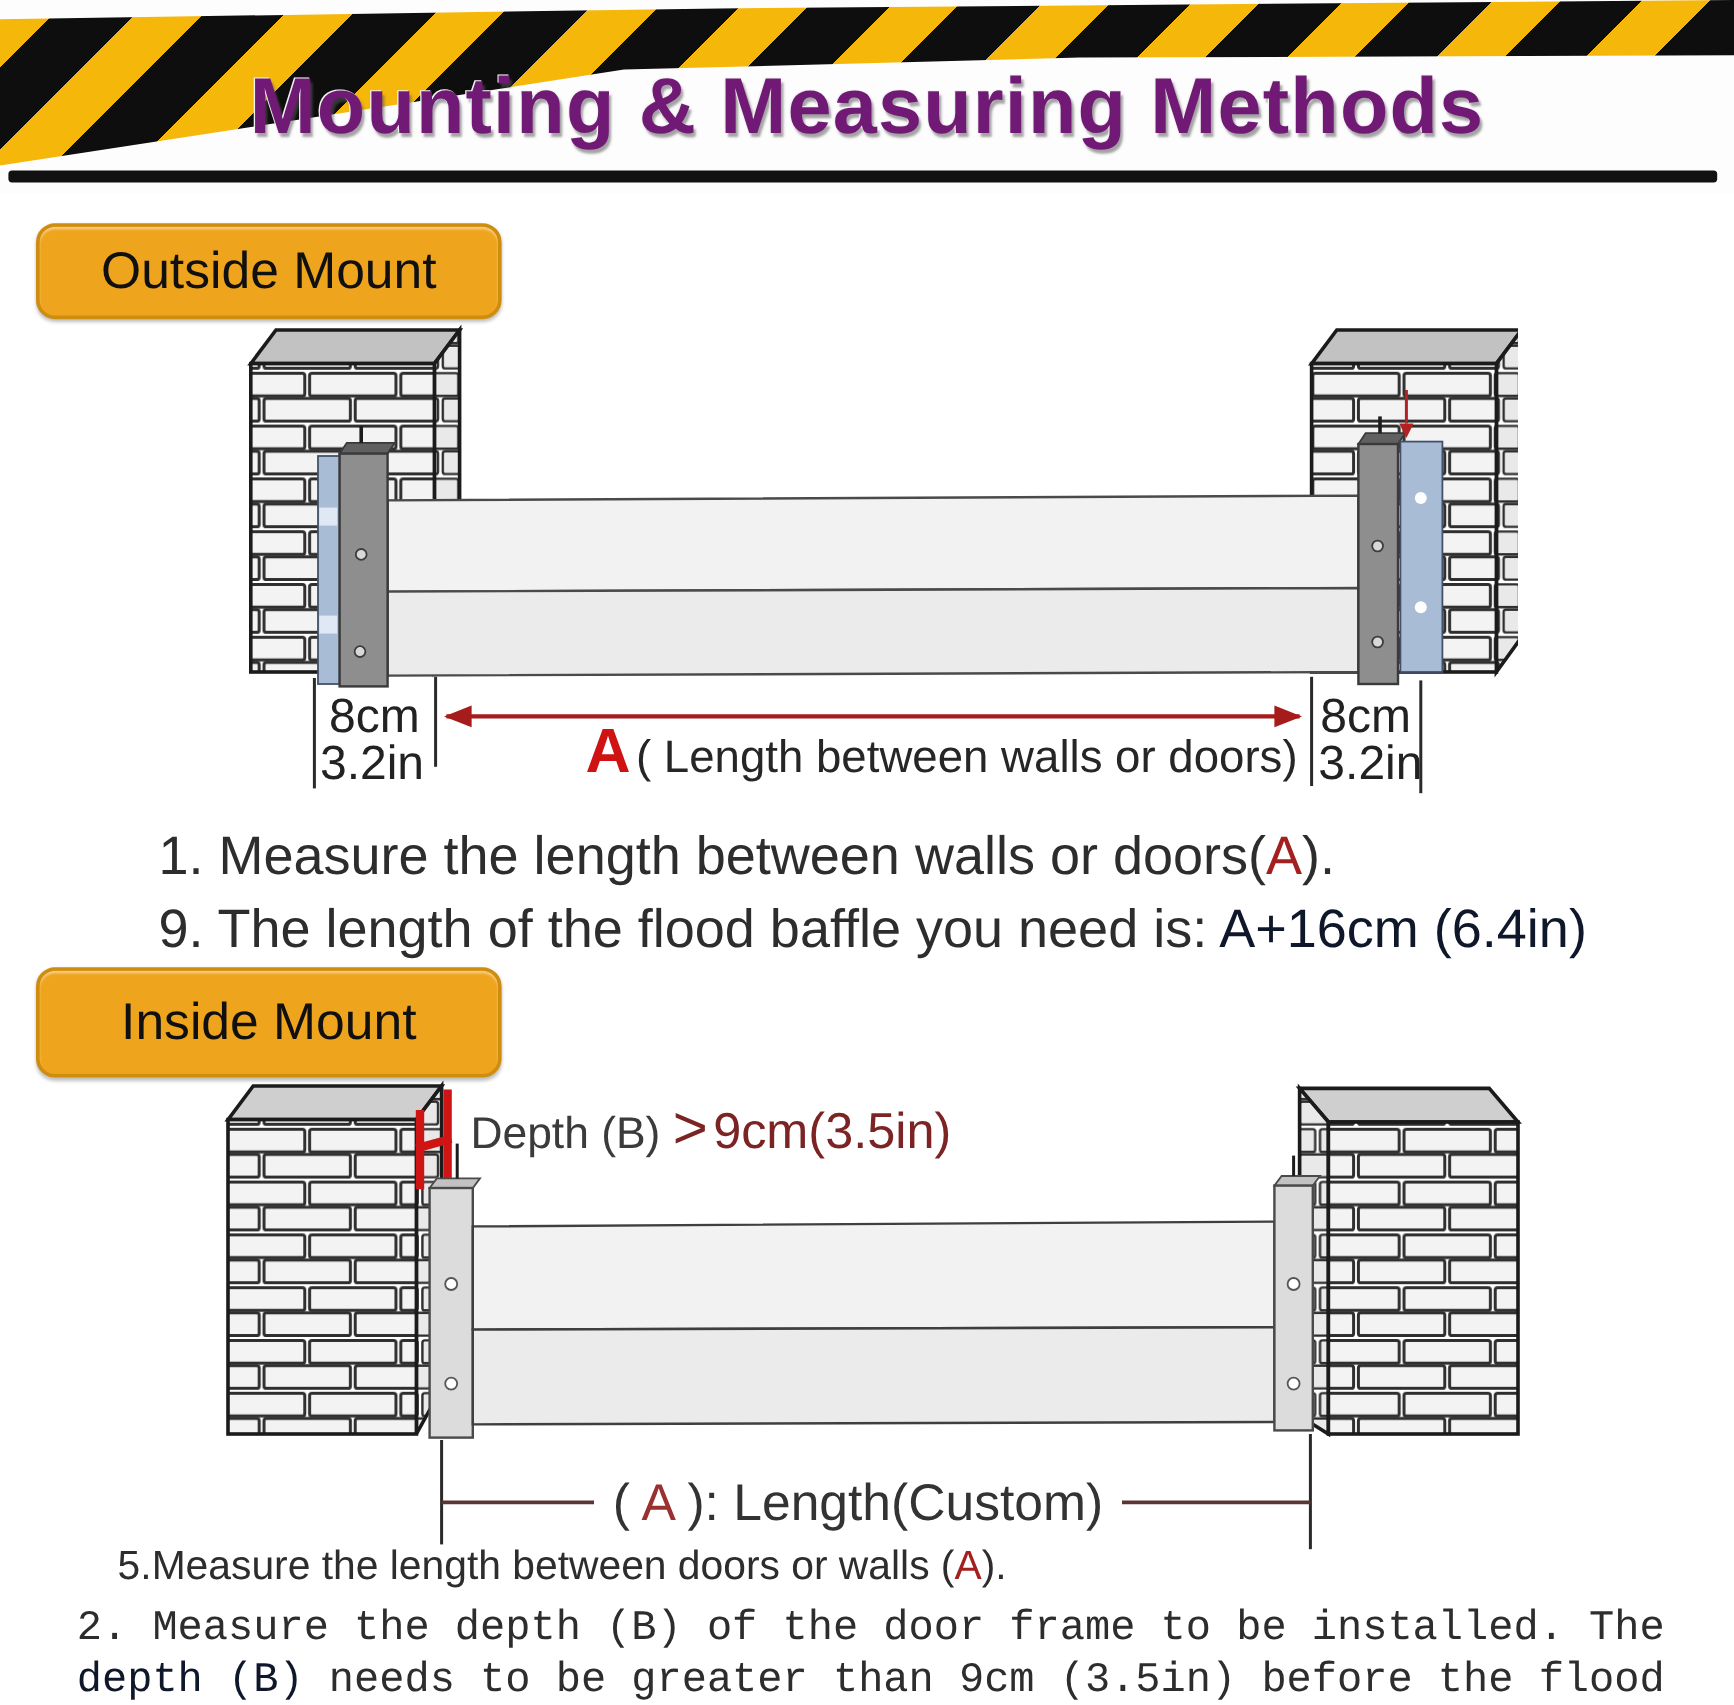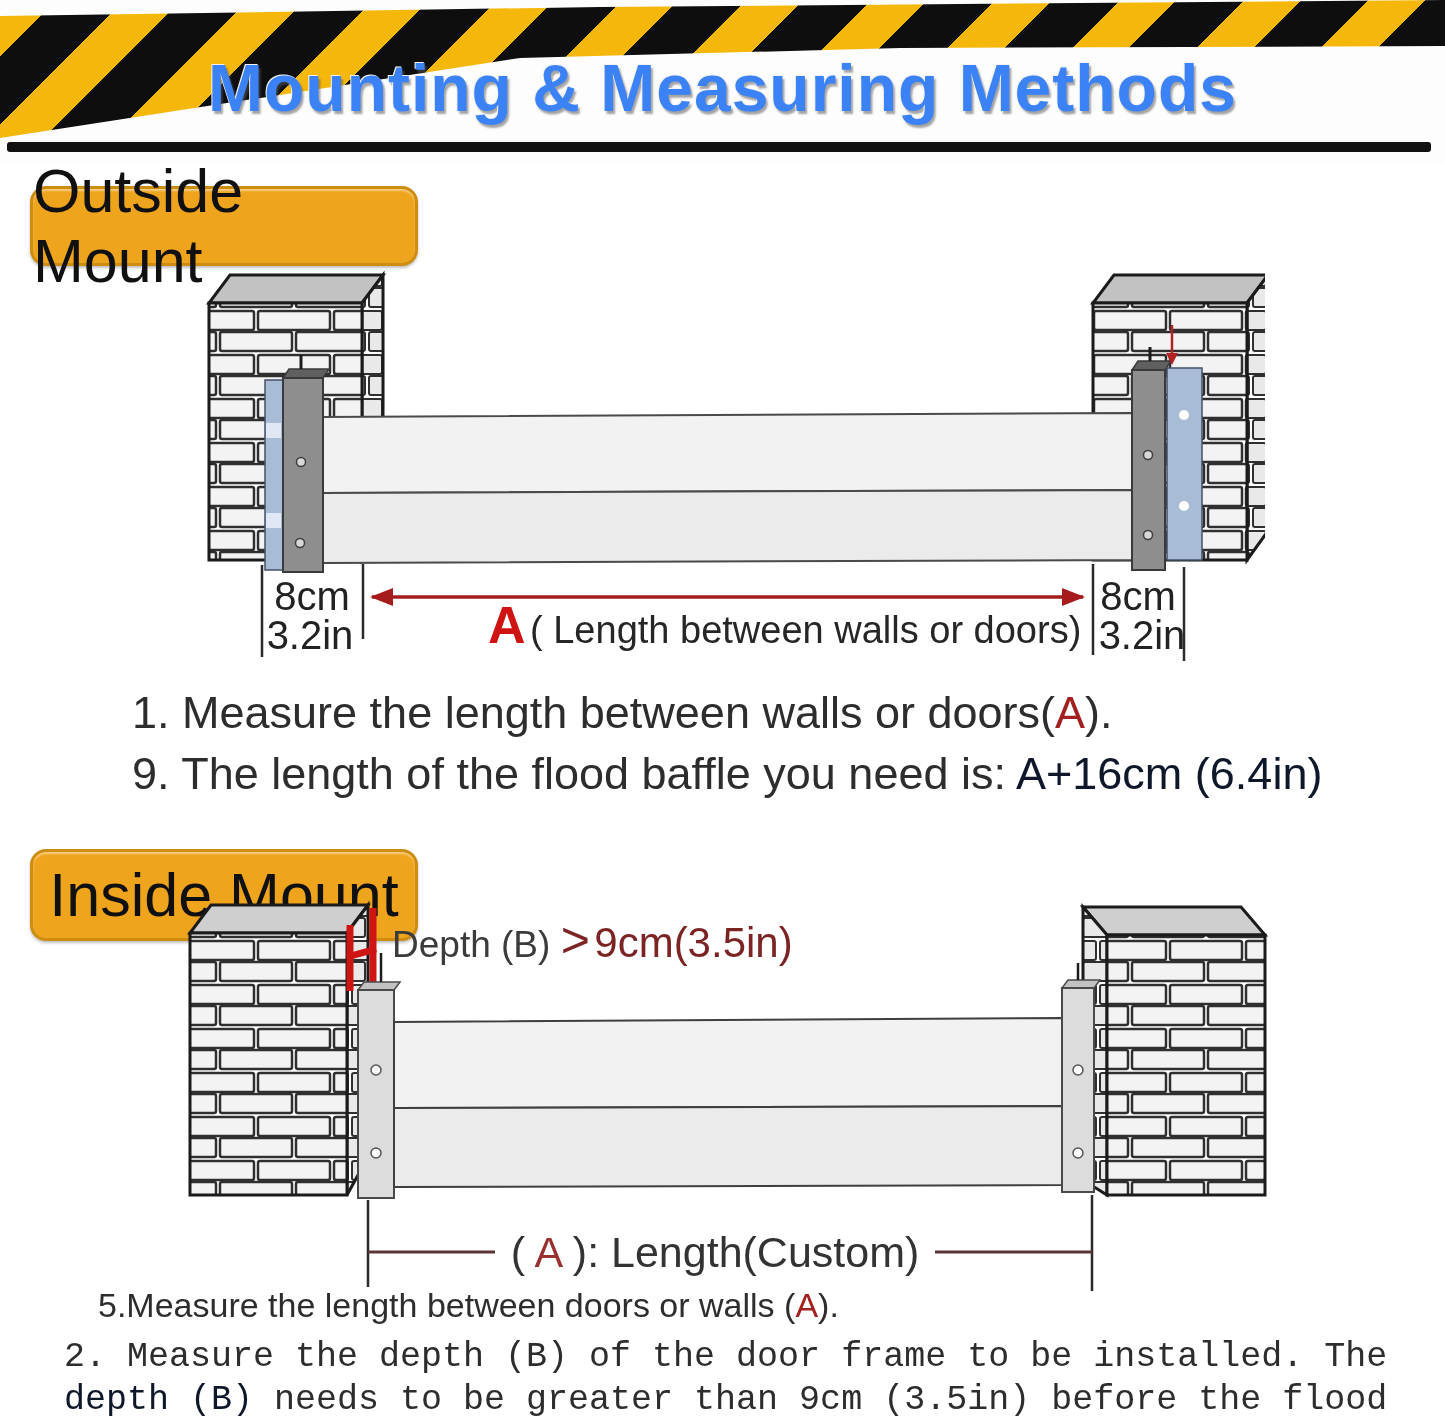--- a/index.html
+++ b/index.html
@@ -5,30 +5,30 @@
   html,body{margin:0;padding:0;background:#ffffff;}
   .page{position:relative;width:1445px;height:1421px;background:#ffffff;overflow:hidden;
         font-family:"Liberation Sans",sans-serif;}
 
   
   .header{position:absolute;left:0;top:0;width:1445px;height:162px;background:#fdfdfd;}
   .tape{position:absolute;left:0;top:0;width:1445px;height:160px;
         background:repeating-linear-gradient(135deg,#f5b70a 0 40px,#0e0e0e 40px 88px);
         clip-path:polygon(0 16px,600px 7px,1445px 0,1445px 46px,900px 48px,520px 58px,0 138px);}
   .title{position:absolute;left:0;top:50px;width:1445px;text-align:center;
-         font-size:66px;font-weight:bold;letter-spacing:1px;color:#3b82f6;
+         font-size:66px;font-weight:bold;letter-spacing:1px;color:#701a75;
          text-shadow:-1px -1px 0 #f2f2f2, 2px 3px 2px rgba(90,90,90,.55);}
   .blackbar{position:absolute;left:7px;top:142px;width:1424px;height:10px;background:#111;border-radius:3px;}
 
   
   .badge{position:absolute;left:30px;width:382px;display:flex;align-items:center;justify-content:center;
          background:#efa41d;border:3px solid #cf8d10;border-radius:16px;color:#101010;
-         font-size:61px;box-shadow:inset 0 2px 2px rgba(255,255,255,.45), 0 2px 3px rgba(0,0,0,.25);}
+         font-size:43px;box-shadow:inset 0 2px 2px rgba(255,255,255,.45), 0 2px 3px rgba(0,0,0,.25);}
   .badge.outside{top:186px;height:74px;}
-  .badge.inside{top:849px;height:86px;}
+  .badge.inside{top:806px;height:86px;}
 
   
   .diag{position:absolute;}
   svg text{font-family:"Liberation Sans",sans-serif;}
 
   
   .steps1{position:absolute;left:132px;top:690px;font-size:45px;color:#2d2d2d;line-height:1.0;}
   .steps1 .line{margin-bottom:16px;white-space:nowrap;}
   .em-bright{color:#a32020;}
   .em-dark{color:#0f172a;}

